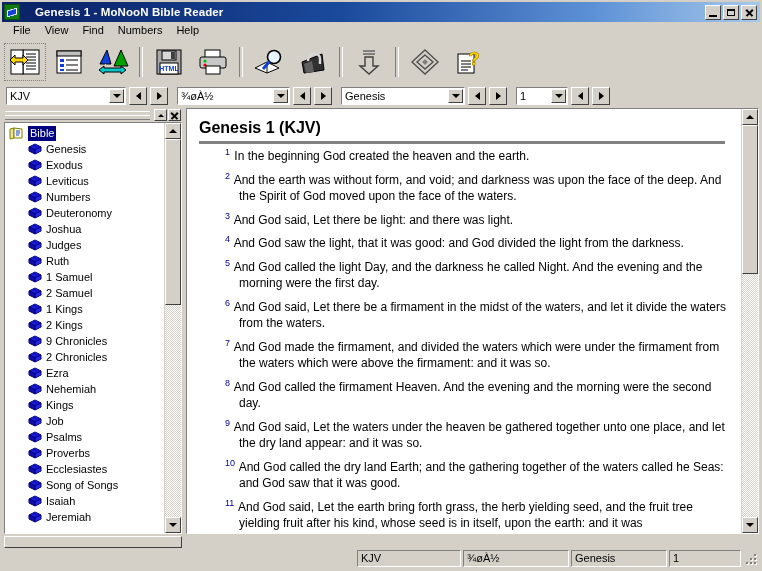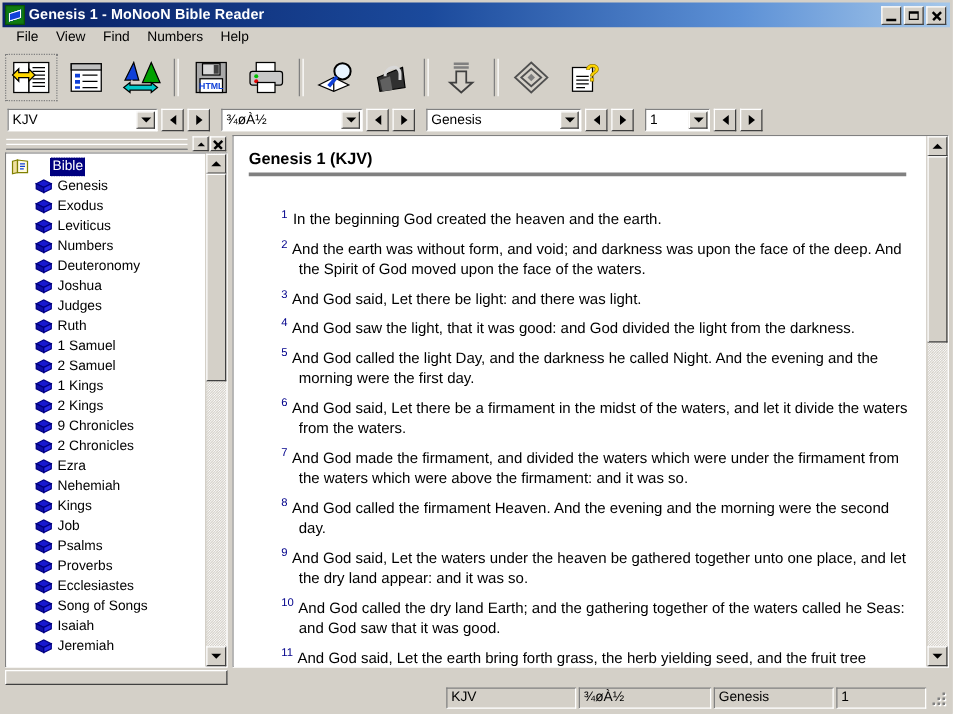--- a/index.html
+++ b/index.html
@@ -16,20 +16,21 @@
     border:1px solid #d4d0c8;
     box-sizing:border-box;
     display:flex;flex-direction:column;
   }
   
   .titlebar{
     height:20px;margin:1px 1px 0 1px;
     background:linear-gradient(to right,#0a246a 0%,#0a246a 6%,#1b4a9c 45%,#5d91d6 78%,#a6c8ea 100%);
     display:flex;align-items:center;
     flex:0 0 auto;
+    gap:12px;
   }
   .tb-icon{
     width:16px;height:16px;margin:0 3px 0 2px;
     background:#107c10;
     border:1px solid #0a4f0a;
     box-sizing:border-box;
     position:relative;flex:0 0 auto;
   }
   .tb-icon::before{
     content:"";position:absolute;left:2px;top:4px;
@@ -174,21 +175,21 @@
     position:relative;
     margin-bottom:1px;
   }
   .tree{
     flex:1 1 auto;overflow:hidden;background:#fff;padding:2px 0 0 2px;
   }
   .trow{
     height:16px;display:flex;align-items:center;font-size:11px;color:#000;
     white-space:nowrap;
   }
-  .trow.root{padding-left:2px;gap:12px;}
+  .trow.root{padding-left:2px;}
   .trow.child{padding-left:20px;}
   .tlabel{margin-left:4px;line-height:15px;}
   .trow.root .tlabel{background:#000080;color:#fff;padding:0 2px;
     outline:1px dotted #ffffff;}
   
   .bookicon{
     width:15px;height:13px;position:relative;flex:0 0 auto;
   }
   
   .vsb{
@@ -219,24 +220,24 @@
     flex:1 1 auto;display:flex;min-width:0;
     border-top:1px solid #808080;border-left:1px solid #808080;
     border-right:1px solid #fff;border-bottom:1px solid #fff;
     box-sizing:border-box;background:#fff;margin-left:4px;margin-bottom:1px;
   }
   .textbody{
     flex:1 1 auto;overflow:hidden;background:#fff;
     padding:10px 12px 0 10px;min-width:0;
   }
   .chapter-title{
-    font-size:13px;font-weight:bold;color:#000;margin:0 0 4px 2px;
+    font-size:16px;font-weight:bold;color:#000;margin:0 0 4px 2px;
   }
   .rule{height:3px;background:#808080;margin:0 4px 0 2px;}
-  .verses{margin-top:22px;padding-left:28px;}
+  .verses{padding-left:28px;}
   .verse{
     font-size:12px;color:#000;line-height:16.5px;
     margin-bottom:3px;text-indent:-14px;padding-left:14px;
   }
   .vnum{
     color:#00008b;font-size:9px;vertical-align:super;
     font-weight:normal;margin-right:1px;
   }
 
   

